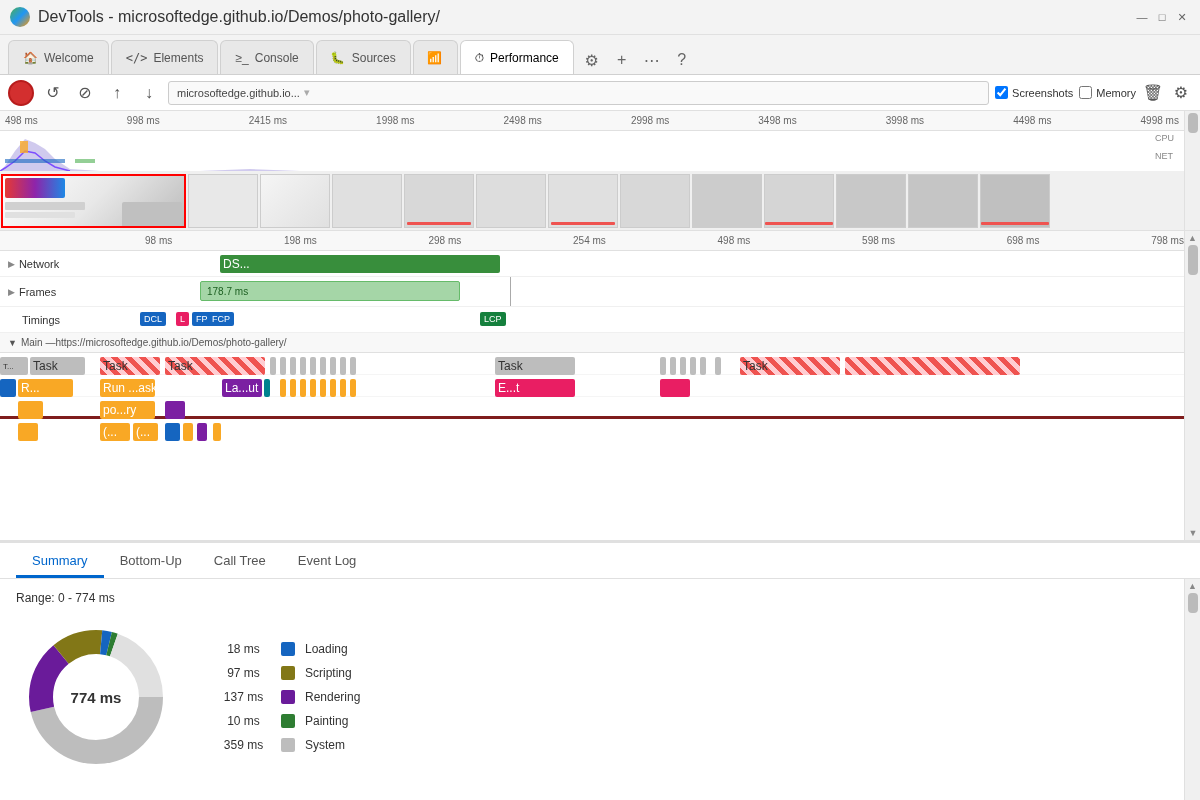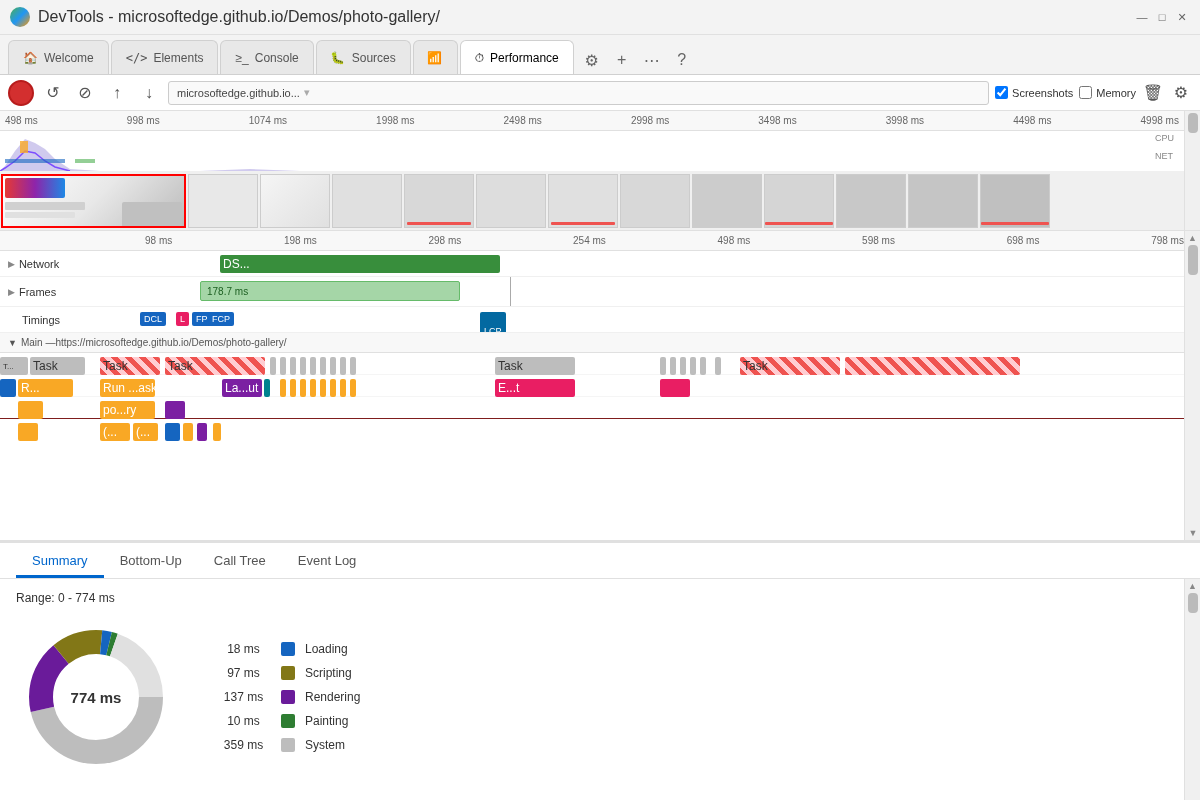--- a/index.html
+++ b/index.html
@@ -200,21 +200,21 @@
     .flame-yellow { background: #f9a825; }
     .flame-purple { background: #7b1fa2; }
     .flame-teal { background: #00838f; }
     .flame-olive { background: #827717; }
     .flame-pink { background: #e91e63; }
 
     .tag-dcl { background: #1565c0; color: #fff; font-size: 9px; padding: 2px 4px; border-radius: 2px; position: absolute; top: 5px; }
     .tag-l { background: #e91e63; color: #fff; font-size: 9px; padding: 2px 4px; border-radius: 2px; position: absolute; top: 5px; }
     .tag-fp { background: #1565c0; color: #fff; font-size: 9px; padding: 2px 4px; border-radius: 2px; position: absolute; top: 5px; }
     .tag-fcp { background: #1565c0; color: #fff; font-size: 9px; padding: 2px 4px; border-radius: 2px; position: absolute; top: 5px; }
-    .tag-lcp { background: #0369a1; color: #fff; font-size: 9px; padding: 14px 4px; border-radius: 2px; position: absolute; top: 5px; text-align: center; }
+    .tag-lcp { background: #15803d; color: #fff; font-size: 9px; padding: 2px 4px; border-radius: 2px; position: absolute; top: 5px; text-align: center; }
 
     .main-track-label {
       background: #f8f8f8;
       border-bottom: 1px solid #e0e0e0;
       height: 20px;
       display: flex;
       align-items: center;
       padding: 0 8px;
       font-size: 10px;
       color: #555;
@@ -379,21 +379,21 @@
   <div style="width:22px;height:22px;display:flex;align-items:center;justify-content:center;cursor:pointer;font-size:16px;color:#555;">⚙</div>
 </div>
 
 <div class="overview-panel" style="position:relative;">
   <div class="overview-timeline">
 
     <div class="overview-ruler">
       <div class="ruler-marks">
         <span>498 ms</span>
         <span>998 ms</span>
-        <span>1074 ms</span>
+        <span>2415 ms</span>
         <span>1998 ms</span>
         <span>2498 ms</span>
         <span>2998 ms</span>
         <span>3498 ms</span>
         <span>3998 ms</span>
         <span>4498 ms</span>
         <span>4998 ms</span>
       </div>
     </div>
 
@@ -580,21 +580,21 @@
     <div class="flame-block flame-yellow" style="left:310px;width:5px;"></div>
     <div class="flame-block flame-yellow" style="left:320px;width:4px;"></div>
     <div class="flame-block flame-yellow" style="left:330px;width:4px;"></div>
     <div class="flame-block flame-yellow" style="left:340px;width:4px;"></div>
     <div class="flame-block flame-yellow" style="left:350px;width:4px;"></div>
     <div class="flame-block flame-pink" style="left:495px;width:80px;">E...t</div>
     <div class="flame-block flame-pink" style="left:660px;width:30px;"></div>
   </div>
 
 
-  <div style="height:22px;position:relative;background:#fff;border-bottom:1px solid #7f1d1d;padding-right:0;">
+  <div style="height:22px;position:relative;background:#fff;border-bottom:3px solid #7f1d1d;padding-right:0;">
     <div class="flame-block flame-yellow" style="left:18px;width:25px;"></div>
     <div class="flame-block flame-yellow" style="left:100px;width:55px;">po...ry</div>
     <div class="flame-block flame-purple" style="left:165px;width:20px;"></div>
   </div>
 
   <div style="height:22px;position:relative;background:#fff;padding-right:16px;">
     <div class="flame-block flame-yellow" style="left:18px;width:20px;"></div>
     <div class="flame-block flame-yellow" style="left:100px;width:30px;">(...</div>
     <div class="flame-block flame-yellow" style="left:133px;width:25px;">(...</div>
     <div class="flame-block" style="left:165px;width:15px;background:#1565c0;"></div>

